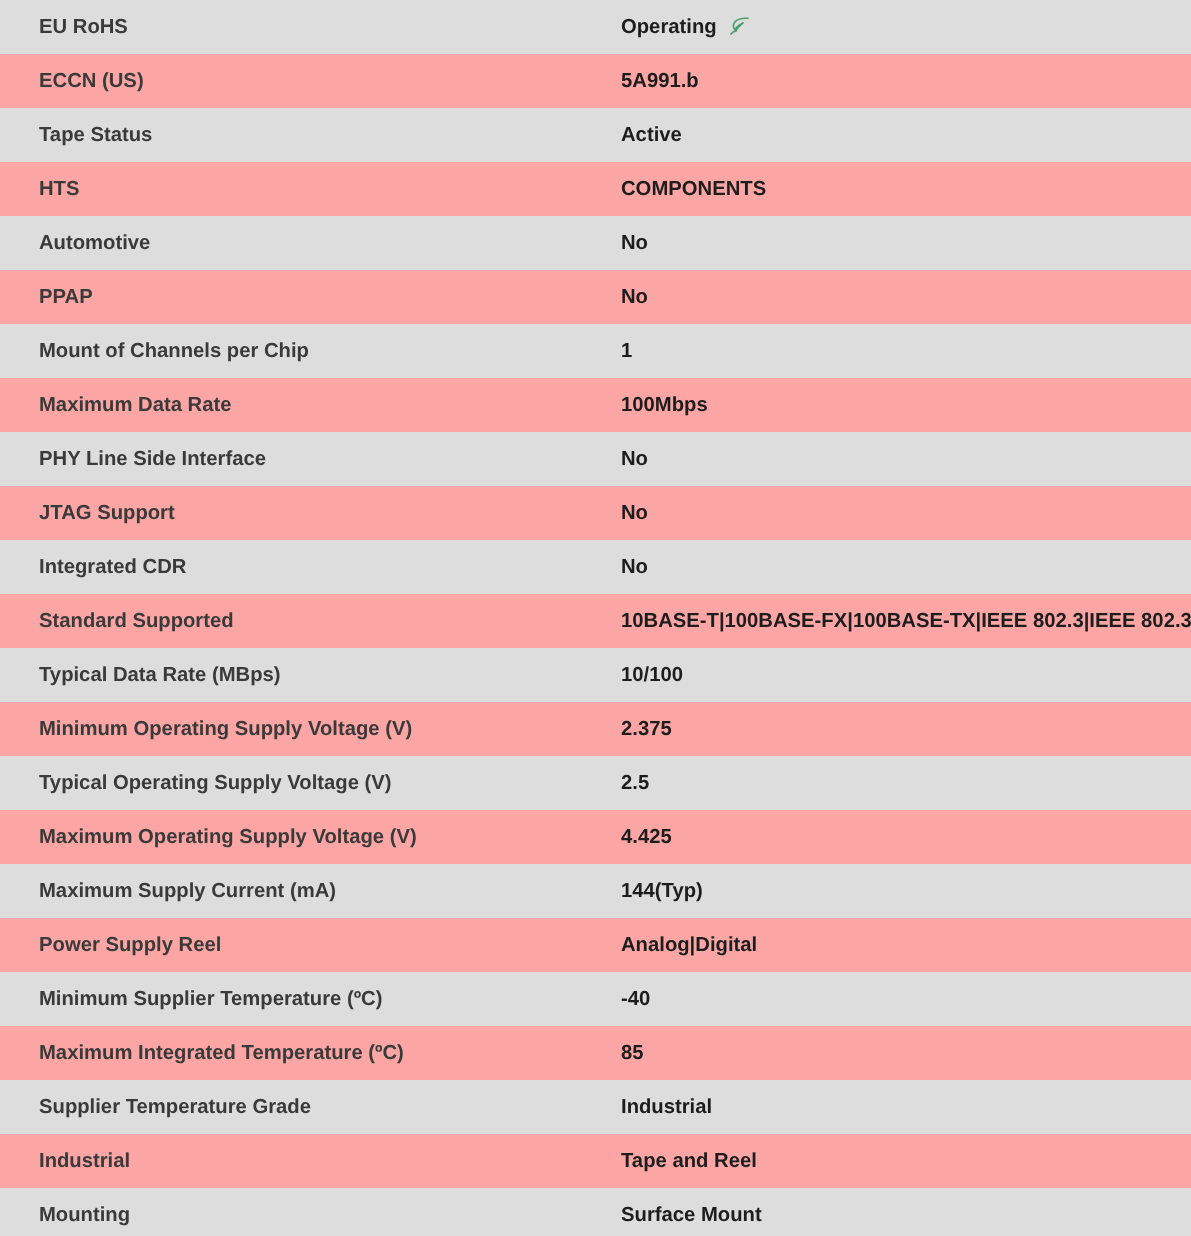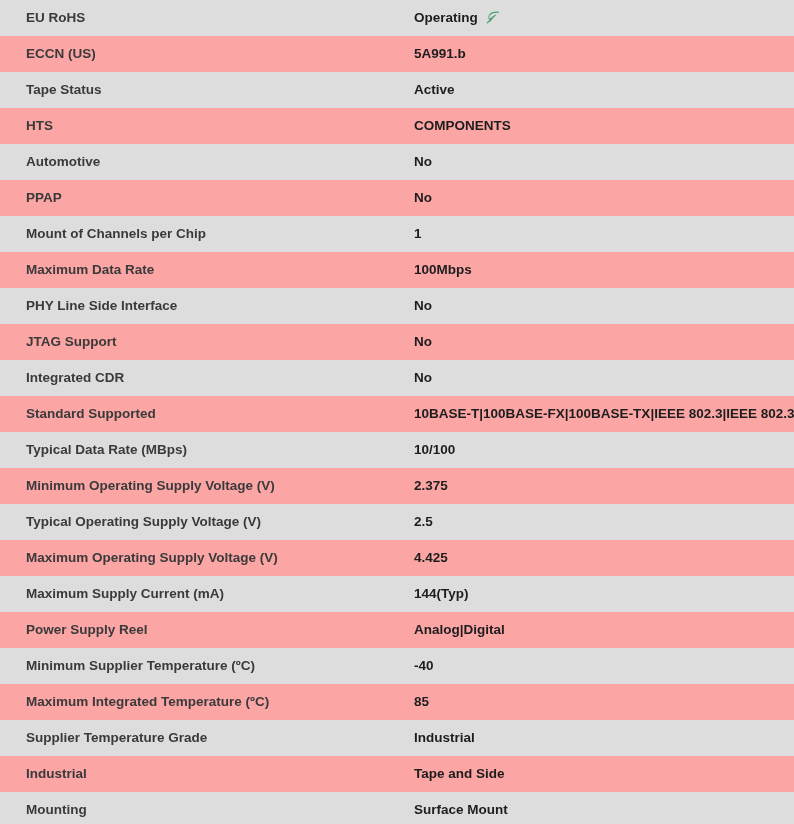--- a/index.html
+++ b/index.html
@@ -146,20 +146,20 @@
       <tr class="even">
         <td class="spec-label">Maximum Integrated Temperature (ºC)</td>
         <td class="spec-value"><span class="value-wrap">85</span></td>
       </tr>
       <tr class="odd">
         <td class="spec-label">Supplier Temperature Grade</td>
         <td class="spec-value"><span class="value-wrap">Industrial</span></td>
       </tr>
       <tr class="even">
         <td class="spec-label">Industrial</td>
-        <td class="spec-value"><span class="value-wrap">Tape and Side</span></td>
+        <td class="spec-value"><span class="value-wrap">Tape and Reel</span></td>
       </tr>
       <tr class="odd">
         <td class="spec-label">Mounting</td>
         <td class="spec-value"><span class="value-wrap">Surface Mount</span></td>
       </tr>
     </tbody>
 </table>
 
 </body></html>

